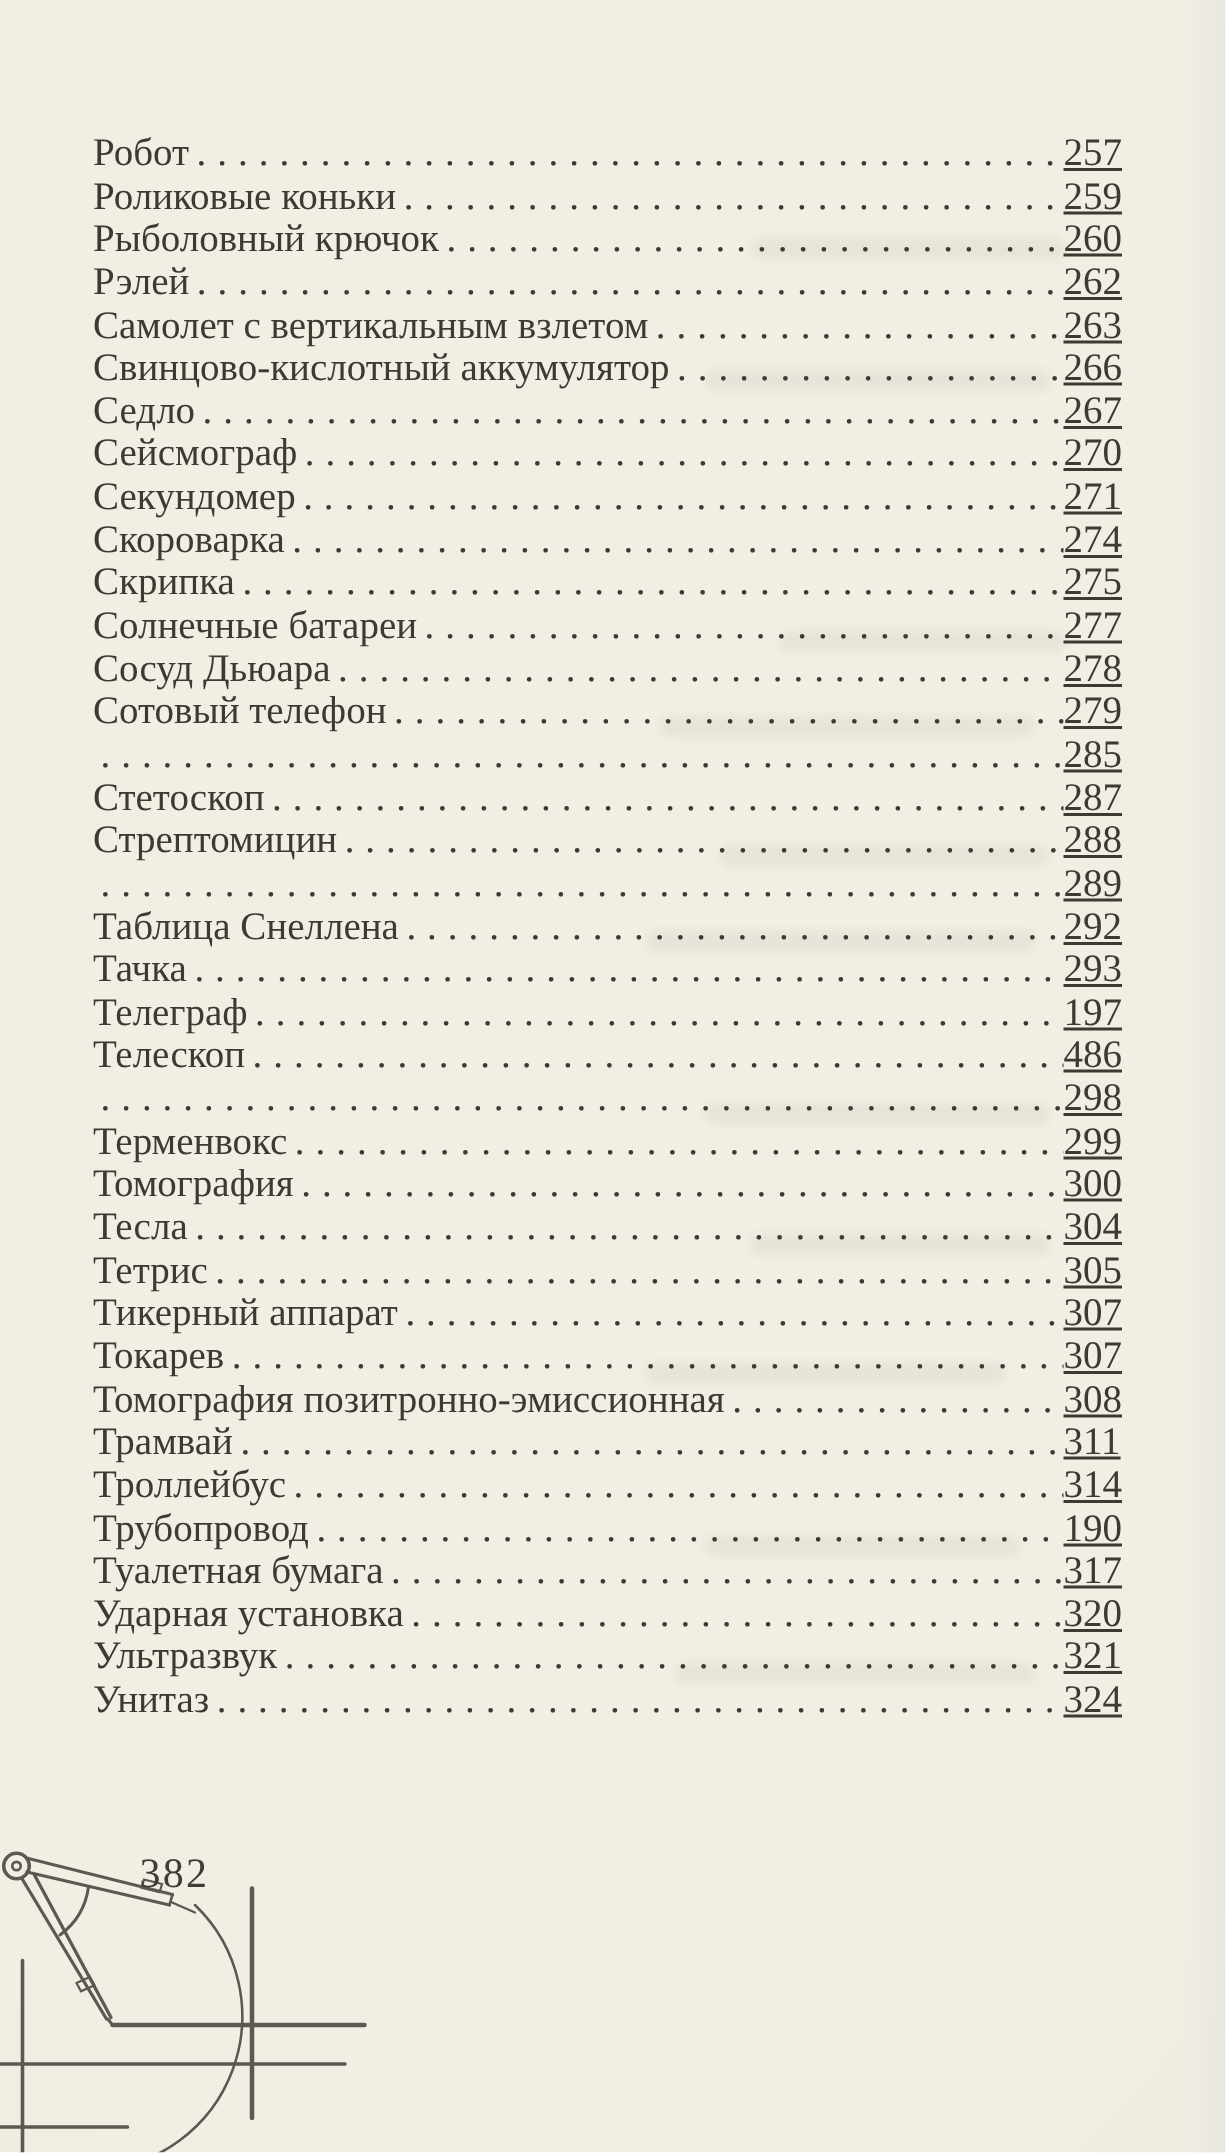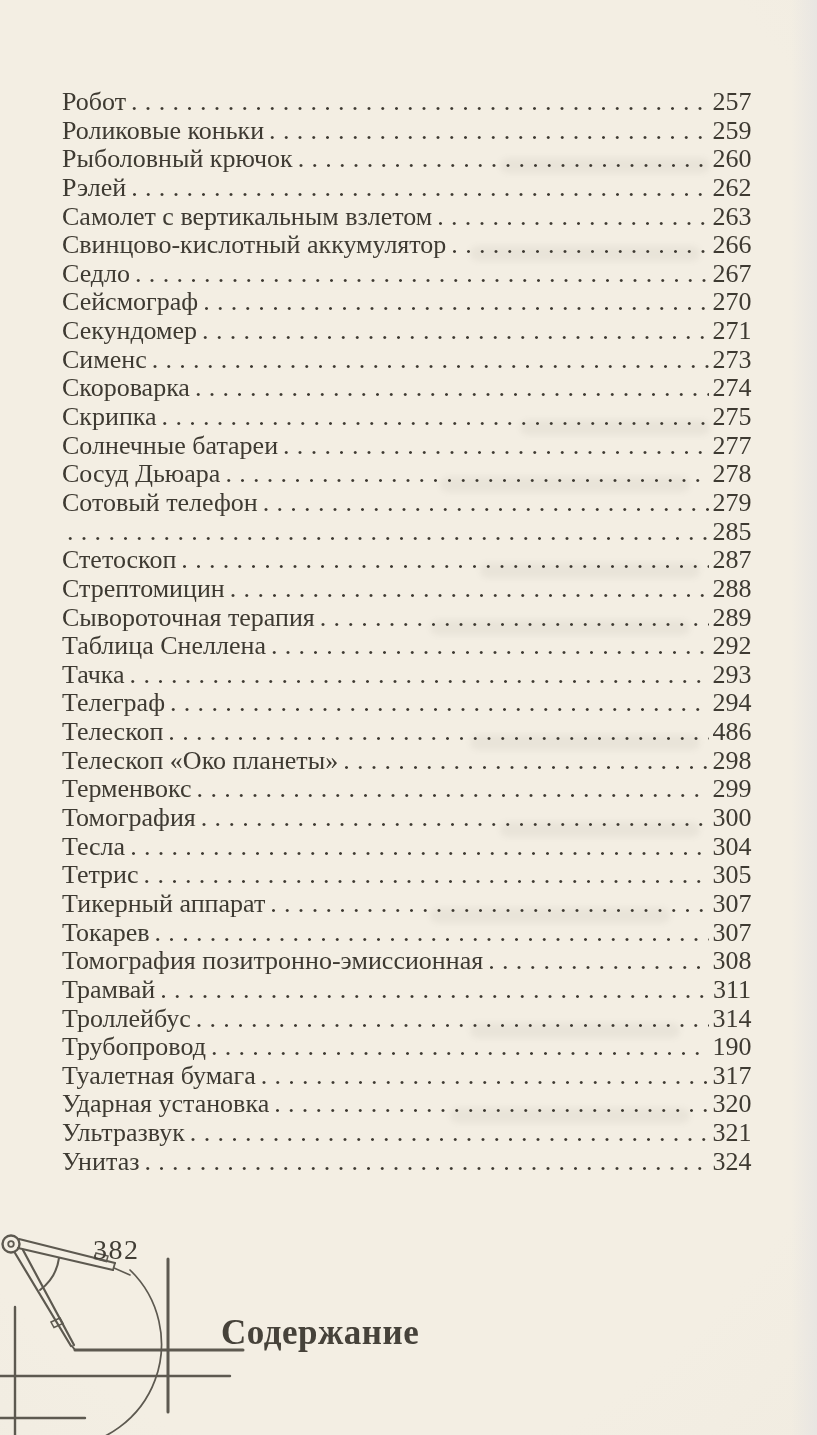--- a/index.html
+++ b/index.html
@@ -50,21 +50,22 @@
     overflow: hidden;
     margin-left: 5px;
     letter-spacing: 0.4px;
   }
   .entry .dots::before {
     content: ". . . . . . . . . . . . . . . . . . . . . . . . . . . . . . . . . . . . . . . . . . . . . . . . . . . . . . . . . . . . . . . . . . . . . . . . . . . .";
   }
   .entry .p {
     flex: 0 0 auto;
     min-width: 46px;
-    text-align: center;
+    text-align: left;
+    text-decoration: underline;
   }
   
   .footer-illustration {
     position: absolute;
     left: 0;
     top: 1228px;
     width: 262px;
     height: 207px;
   }
   .pagenum {
@@ -158,25 +159,20 @@
       <span class="dots"></span>
       <span class="p">270</span>
     </div>
 
     <div class="entry">
       <span class="t">Секундомер</span>
       <span class="dots"></span>
       <span class="p">271</span>
     </div>
 
-    <div class="entry">
-      <span class="t">Сименс</span>
-      <span class="dots"></span>
-      <span class="p">273</span>
-    </div>
 
     <div class="entry">
       <span class="t">Скороварка</span>
       <span class="dots"></span>
       <span class="p">274</span>
     </div>
 
     <div class="entry">
       <span class="t">Скрипка</span>
       <span class="dots"></span>
@@ -213,51 +209,49 @@
       <span class="p">287</span>
     </div>
 
     <div class="entry">
       <span class="t">Стрептомицин</span>
       <span class="dots"></span>
       <span class="p">288</span>
     </div>
 
     <div class="entry">
-      <span class="t">Сывороточная терапия</span>
       <span class="dots"></span>
       <span class="p">289</span>
     </div>
 
     <div class="entry">
       <span class="t">Таблица Снеллена</span>
       <span class="dots"></span>
       <span class="p">292</span>
     </div>
 
     <div class="entry">
       <span class="t">Тачка</span>
       <span class="dots"></span>
       <span class="p">293</span>
     </div>
 
     <div class="entry">
       <span class="t">Телеграф</span>
       <span class="dots"></span>
-      <span class="p">294</span>
+      <span class="p">197</span>
     </div>
 
     <div class="entry">
       <span class="t">Телескоп</span>
       <span class="dots"></span>
       <span class="p">486</span>
     </div>
 
     <div class="entry">
-      <span class="t">Телескоп «Око планеты»</span>
       <span class="dots"></span>
       <span class="p">298</span>
     </div>
 
     <div class="entry">
       <span class="t">Терменвокс</span>
       <span class="dots"></span>
       <span class="p">299</span>
     </div>
 
@@ -363,16 +357,15 @@
       <path d="M 18 20 L 113 42" stroke-width="2.2"></path>
       <path d="M 115 35 L 113 42" stroke-width="1.8"></path>
       <path d="M 114 40 L 130 47" stroke-width="1.6"></path>
       <path d="M 96 25 l 12 3 l -1.6 5.5 l -12 -3 z" stroke-width="1.5"></path>
 
       <path d="M 40 62 A 48 48 0 0 0 59 30" stroke-width="2"></path>
     </g>
   </svg>
 
   <div class="pagenum">382</div>
-  <div class="chapter">Содержание</div>
 
   <div class="edge-right"></div>
 </div>
 
 </body></html>

